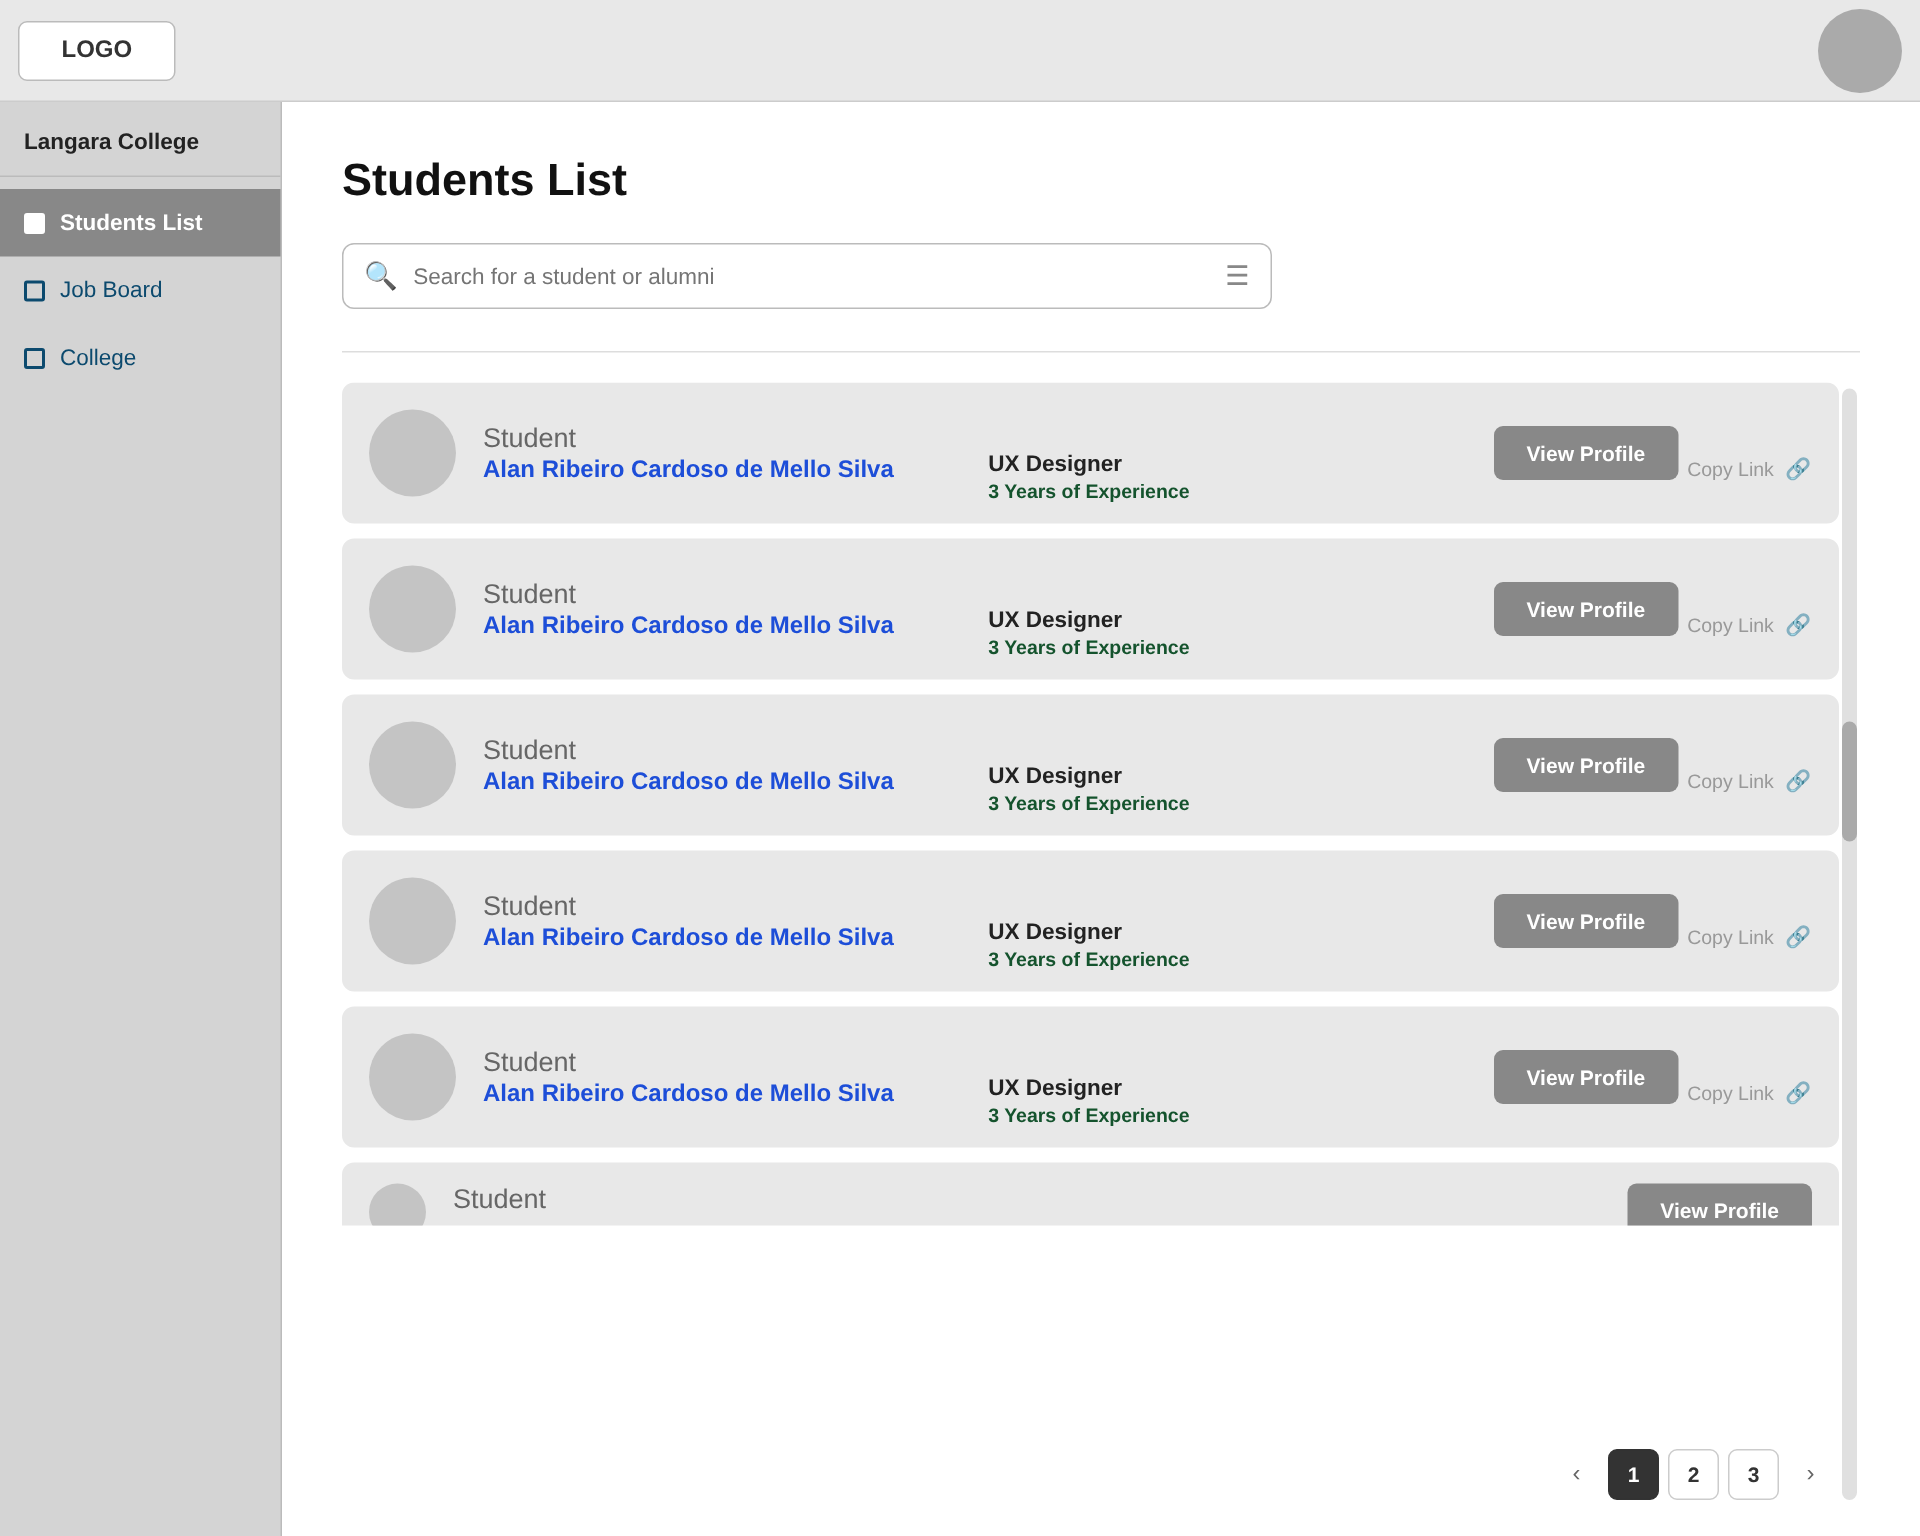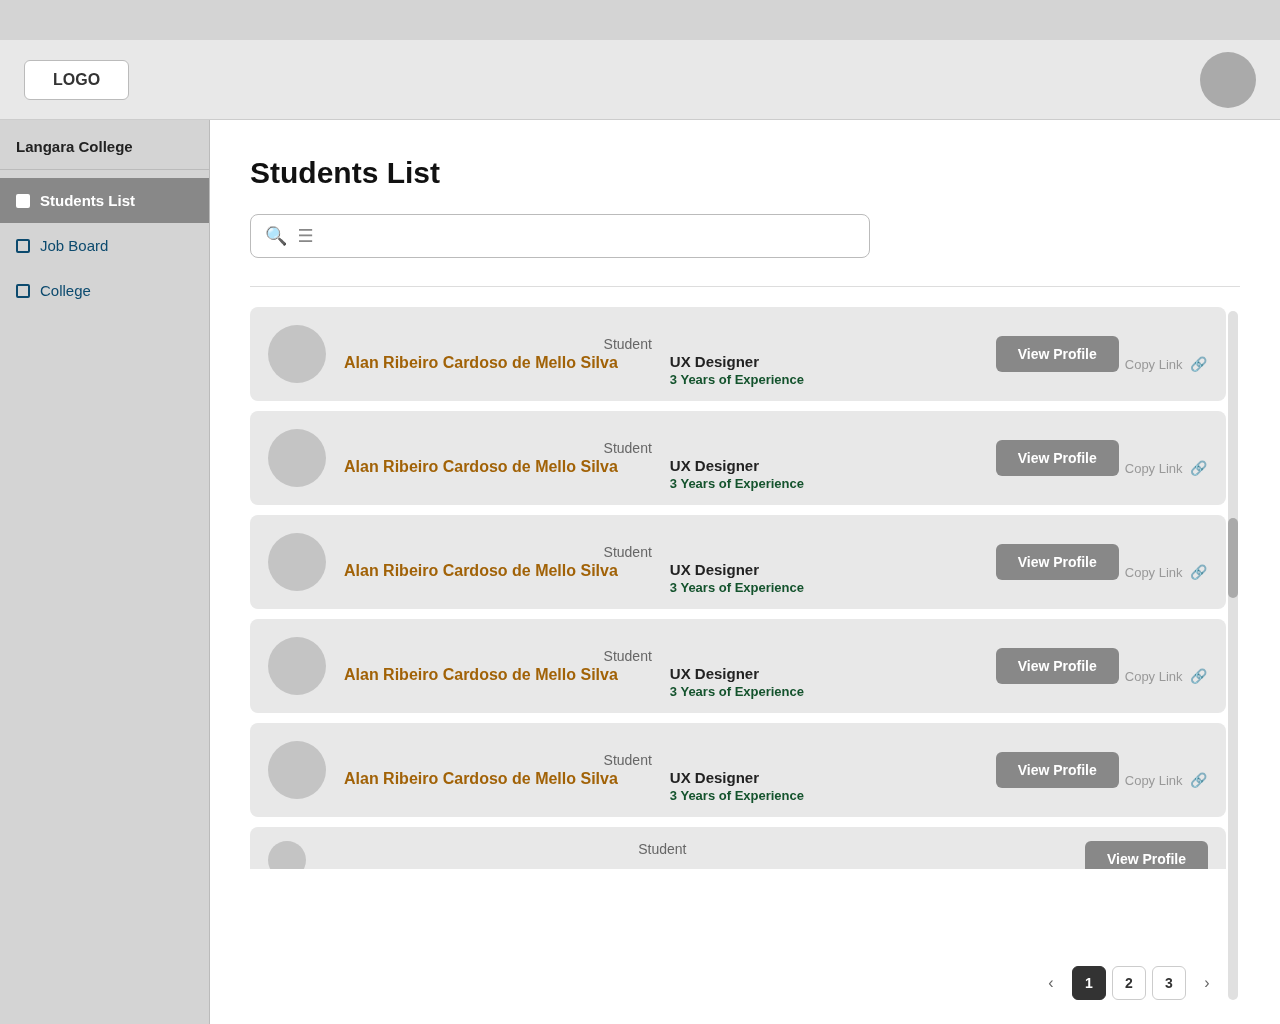--- a/index.html
+++ b/index.html
@@ -9,28 +9,27 @@
       width: 1280px;
       height: 1024px;
       overflow: hidden;
       display: flex;
       flex-direction: column;
     }
 
     
     .header {
       background: #e8e8e8;
-      height: 80px;
+      height: 68px;
       display: flex;
       align-items: center;
       justify-content: space-between;
-      padding: 0 24px;
+      padding: 0 12px;
       border-bottom: 1px solid #ccc;
       flex-shrink: 0;
-      margin-top: 40px;
     }
     .logo-box {
       background: #fff;
       border: 1px solid #bbb;
       border-radius: 6px;
       padding: 10px 28px;
       font-size: 16px;
       font-weight: 600;
       color: #333;
     }
@@ -43,21 +42,21 @@
 
     
     .body-layout {
       display: flex;
       flex: 1;
       overflow: hidden;
     }
 
     
     .sidebar {
-      width: 210px;
+      width: 188px;
       background: #d4d4d4;
       flex-shrink: 0;
       padding-top: 0;
       border-right: 1px solid #bbb;
     }
     .sidebar-org {
       padding: 18px 16px 14px 16px;
       font-size: 15px;
       font-weight: 600;
       color: #222;
@@ -170,29 +169,28 @@
       width: 58px;
       height: 58px;
       border-radius: 50%;
       background: #c4c4c4;
       flex-shrink: 0;
     }
     .student-info {
       flex: 1;
     }
     .student-role-label {
-      font-size: 14px;
+      font-size: 18px;
       color: #666;
       margin-bottom: 2px;
-      text-align: right;
     }
     .student-name {
       font-size: 16px;
       font-weight: 600;
-      color: #a16207;
+      color: #1d4ed8;
     }
     .student-specialty {
       flex: 1;
       min-width: 180px;
     }
     .specialty-title {
       font-size: 15px;
       font-weight: 700;
       color: #222;
       margin-bottom: 2px;
@@ -343,20 +341,21 @@
         <span>College</span>
       </div>
     </nav>
   </div>
 
   <div class="main-content">
     <div class="page-title">Students List</div>
 
     <div class="search-bar">
       <span class="search-icon-wrap">🔍</span>
+      <input class="search-input" type="text" readonly="" placeholder="Search for a student or alumni" style="">
       <span class="filter-icon">☰</span>
     </div>
 
     <hr class="divider">
 
     <div class="main-with-scroll">
       <div class="main-scroll-inner">
 
         <div class="students-list">
 

